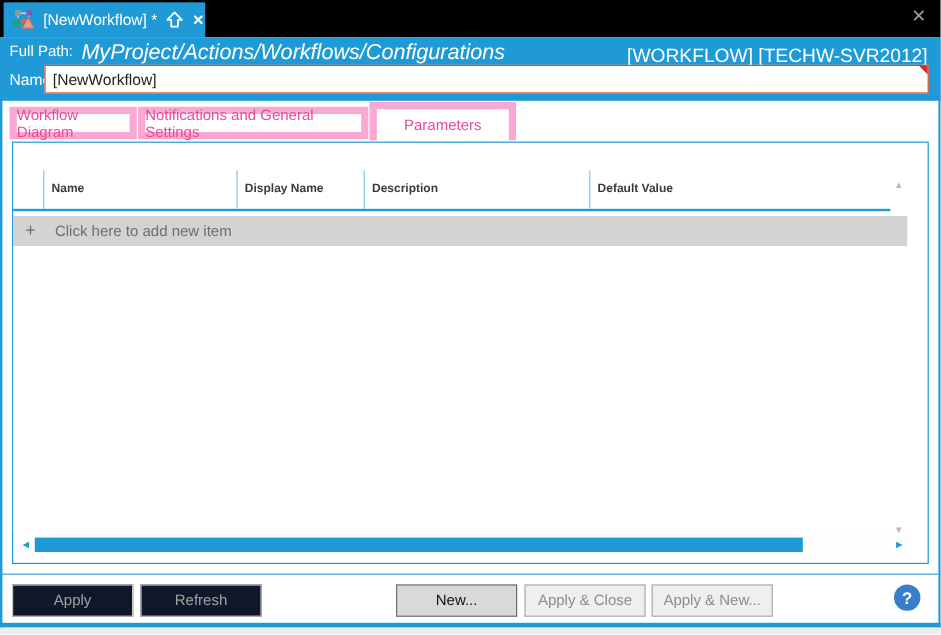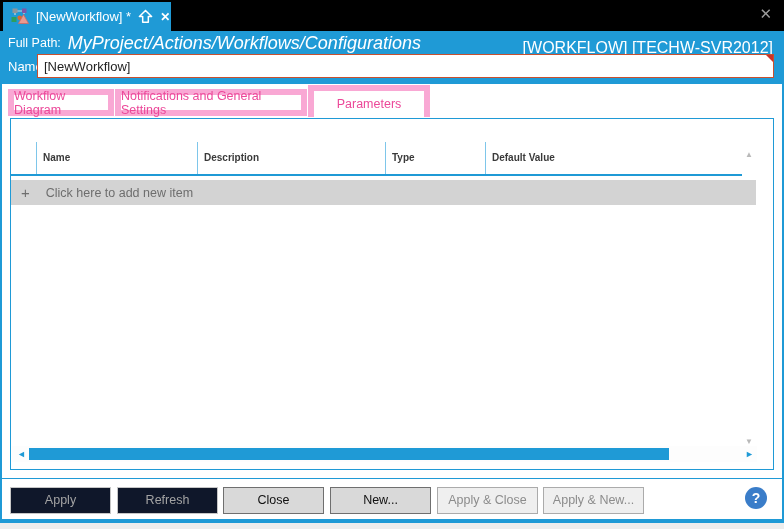--- a/index.html
+++ b/index.html
@@ -138,22 +138,22 @@
   </div>
   <div class="tab t2">
     <span>Notifications and General Settings</span>
   </div>
 
   <div class="panel">
 
     <div class="grid-header">
       <div class="gh-cell gh-rowhdr"></div>
       <div class="gh-cell gh-c0">Name</div>
+      <div class="gh-cell gh-c1">Display Name</div>
       <div class="gh-cell gh-c2">Description</div>
-      <div class="gh-cell gh-c3">Type</div>
       <div class="gh-cell gh-c4">Default Value</div>
     </div>
 
     <div class="add-row">
       <span class="add-plus">+</span>
       <span class="add-text">Click here to add new item</span>
     </div>
 
     <div style="position:absolute; left:0; top:87px; width:745px; height:238px; background:#fff;"></div>
 
@@ -164,21 +164,20 @@
       <span class="h-arrow h-left">◄</span>
       <div class="h-thumb"></div>
       <span class="h-arrow h-right">►</span>
     </div>
   </div>
 
   <div class="footer-sep"></div>
   <div class="footer">
     <div class="btn b0 disabled">Apply</div>
     <div class="btn b1 disabled">Refresh</div>
-    <div class="btn b2 enabled">Close</div>
     <div class="btn b3 enabled">New...</div>
     <div class="btn b4 disabled2">Apply &amp; Close</div>
     <div class="btn b5 disabled2">Apply &amp; New...</div>
     <div class="help">?</div>
   </div>
 
   <div class="wb-left"></div>
   <div class="wb-right"></div>
   <div class="wb-bottom"></div>
   <div class="wb-shadow"></div>

